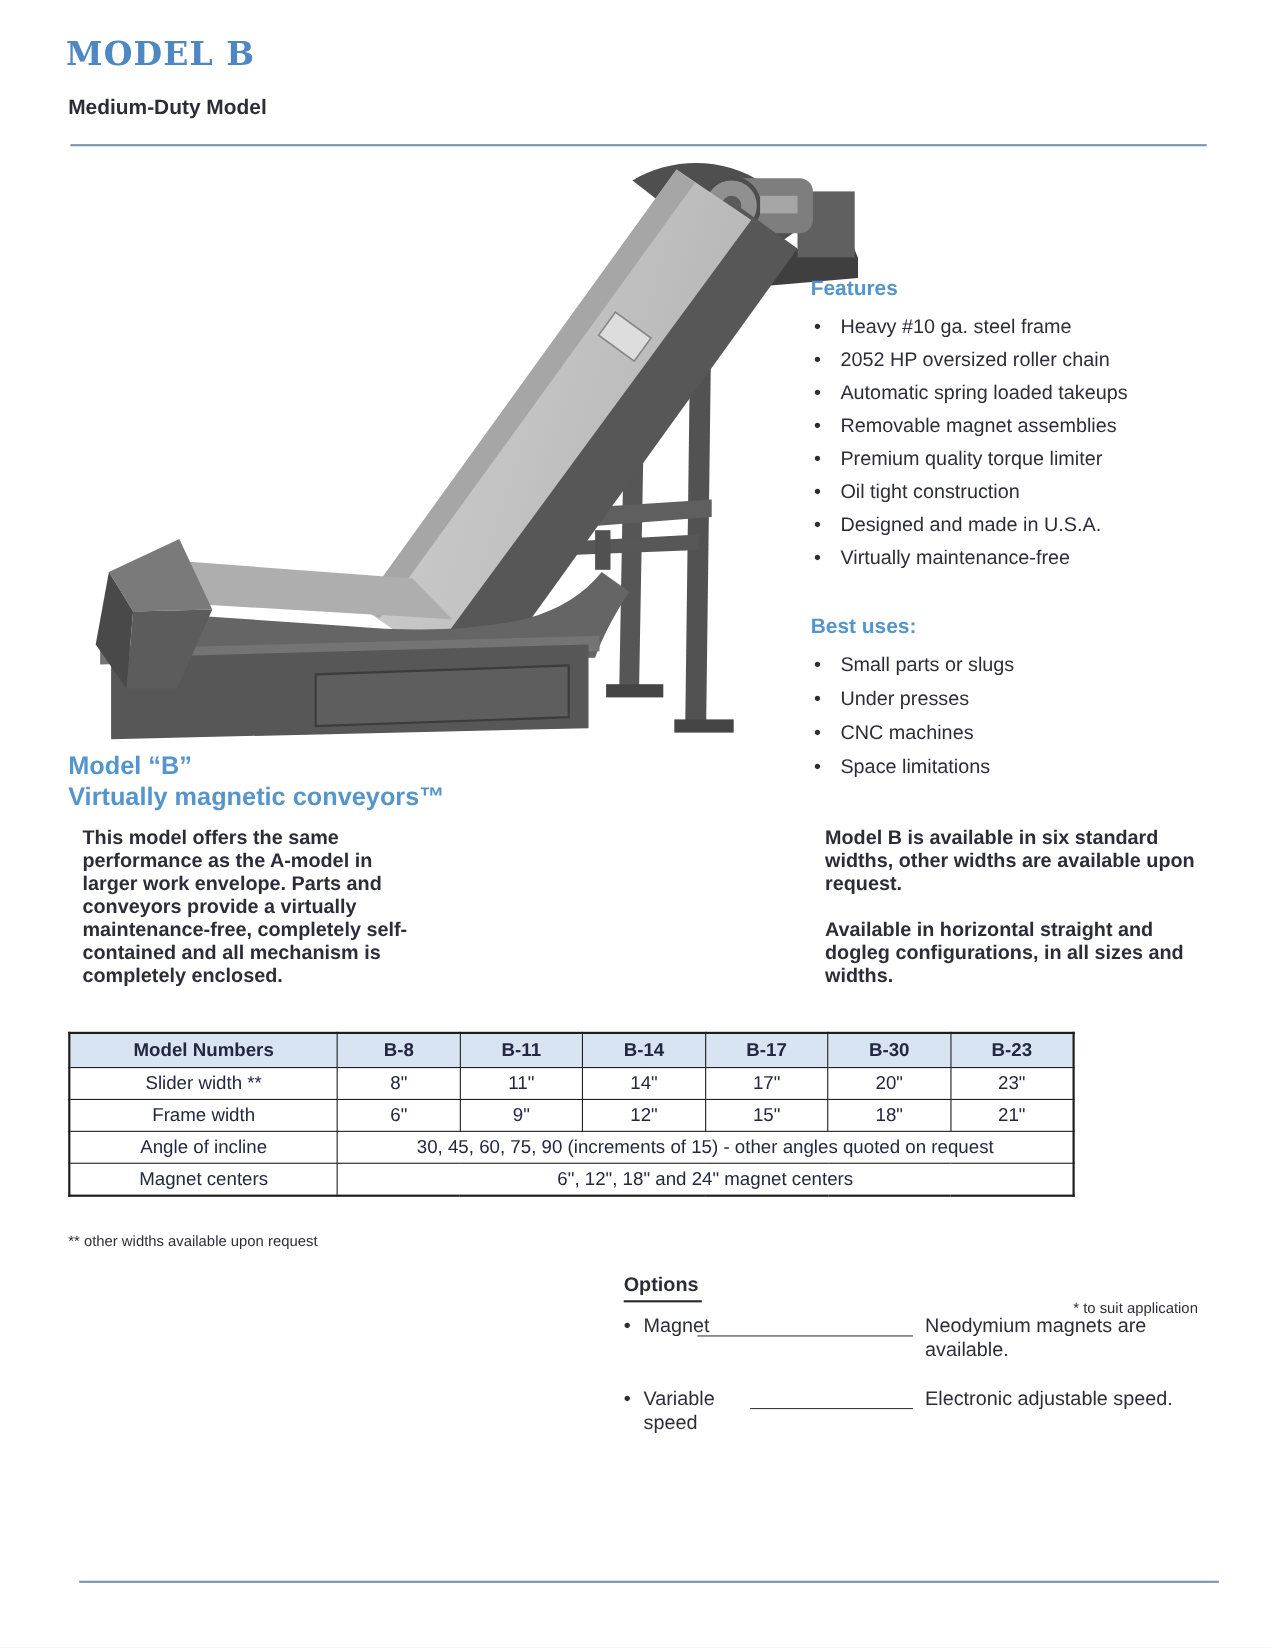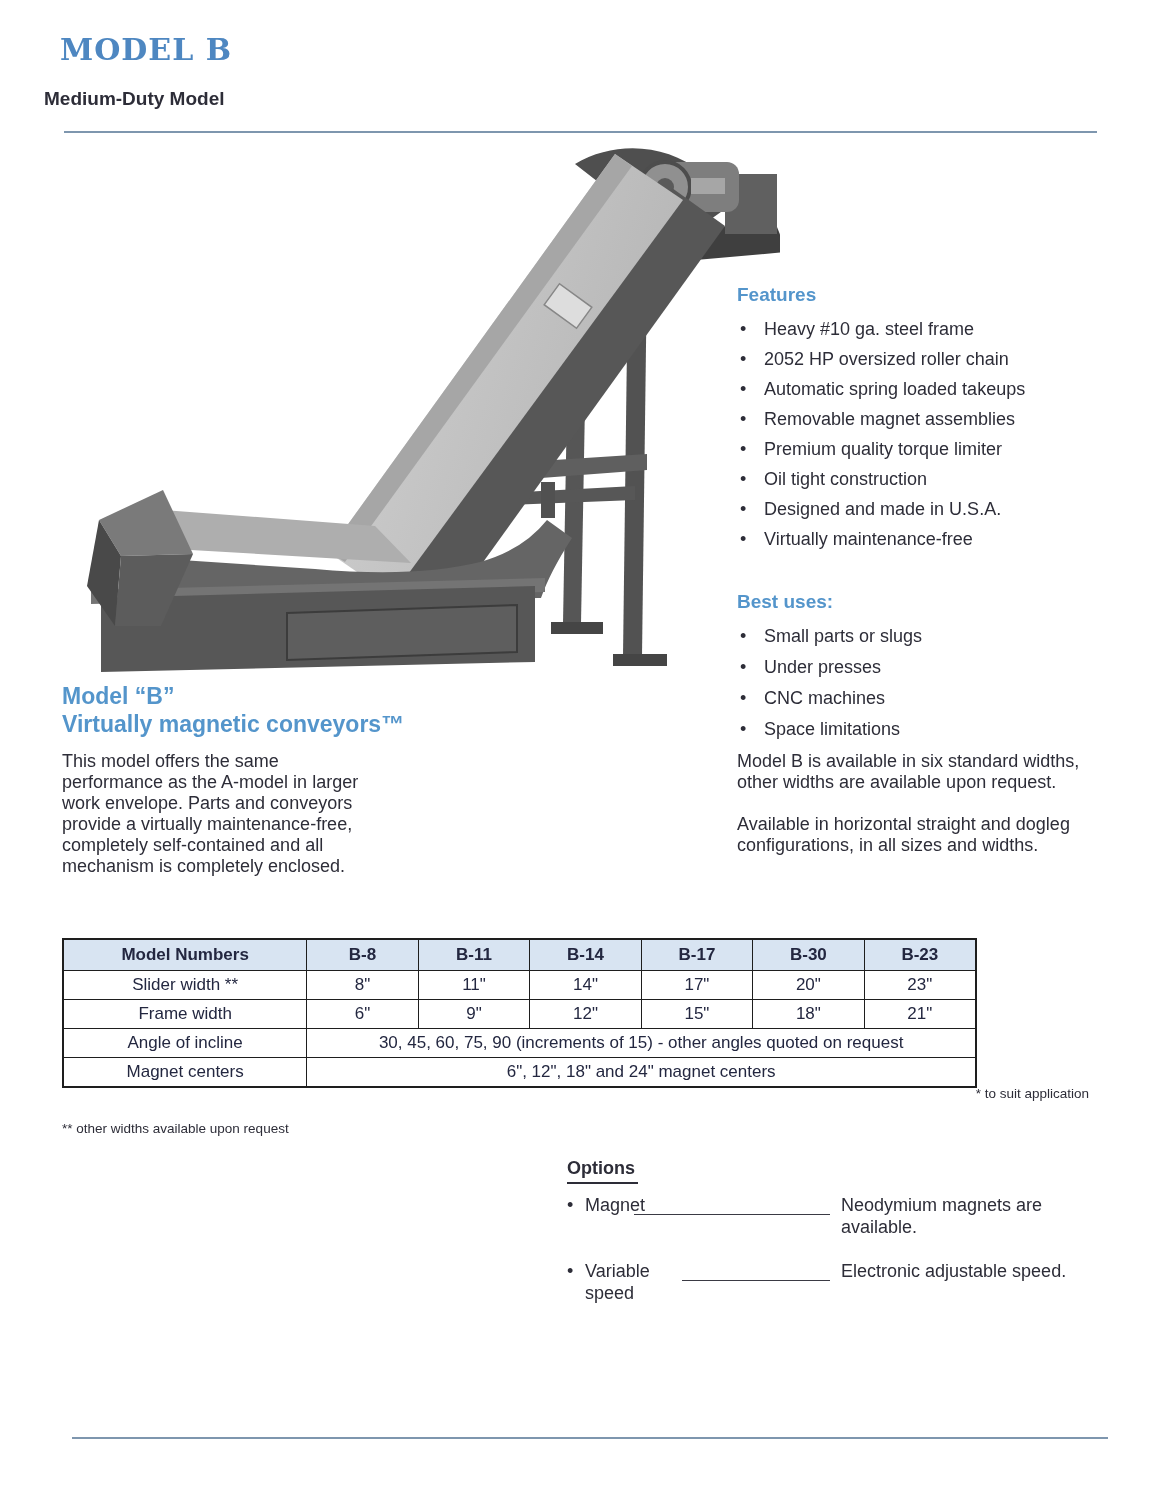--- a/index.html
+++ b/index.html
@@ -6,58 +6,58 @@
   .page{
     position:relative;width:1159px;height:1498px;margin:0 auto;background:#ffffff;
     font-family:"Liberation Sans", sans-serif;overflow:hidden;
   }
   
   .page-title{
     position:absolute;left:60px;top:32px;
     font-family:"DejaVu Serif", serif;font-weight:bold;font-size:30px;
     letter-spacing:1px;color:var(--title-blue,#4e87c1);
   }
-  .page-subtitle{position:absolute;left:44px;top:88px;font-size:19px;font-weight:bold;color:var(--text-dark,#26262e);}
+  .page-subtitle{position:absolute;left:62px;top:88px;font-size:19px;font-weight:bold;color:var(--text-dark,#26262e);}
   .rule{position:absolute;height:2px;background:var(--rule-blue,#7e96ae);}
   .rule-top{left:64px;top:131px;width:1033px;}
   .rule-bottom{left:72px;top:1437px;width:1036px;}
   
   .photo{position:absolute;left:75px;top:148px;width:705px;height:550px;}
   
-  .side-block{position:absolute;left:737px;width:402px;margin-top:32px;}
+  .side-block{position:absolute;left:737px;width:402px;}
   .features{top:252px;}
   .best-uses{top:559px;}
   .side-heading{font-size:19px;font-weight:bold;color:var(--heading-blue,#5495cb);margin:0 0 13px 0;}
   .bullet-row{display:flex;margin-bottom:9px;font-size:18px;color:var(--text-dark,#2d2d38);line-height:21px;}
   .best-uses .bullet-row{margin-bottom:10px;}
   .dot{flex:none;width:24px;padding-left:3px;}
   
   .intro-heading{position:absolute;left:62px;top:682px;font-size:23px;font-weight:bold;
     color:var(--heading-blue,#5495cb);line-height:28px;}
   .body-col{position:absolute;top:751px;font-size:18px;line-height:21px;color:var(--text-dark,#2d2d38);}
   .col1{left:62px;width:312px;}
   .col2{left:393px;width:312px;}
   .col3{left:737px;width:368px;}
-  .body-col p{margin:0 0 21px 0;}
+  .body-col p{margin:0 0 21px 13px;font-weight:bold;}
   
   #spec-table{
     position:absolute;left:62px;top:938px;width:915px;
     border-collapse:collapse;table-layout:fixed;
     border:2px solid var(--table-border,#1e1e1e);
   }
   #spec-table th,#spec-table td{
     border:1px solid var(--table-border,#1e1e1e);
     text-align:center;vertical-align:middle;padding:0;
     font-size:17px;color:var(--table-navy,#232740);
   }
   #spec-table th{height:30px;background:var(--table-header-bg,#d8e4f2);font-weight:bold;}
   #spec-table td{height:28px;font-weight:normal;}
   
   .footnote-left{position:absolute;left:62px;top:1121px;font-size:13.5px;color:var(--text-dark,#2d2d38);}
-  .footnote-right{position:absolute;right:70px;top:1086px;font-size:13.5px;color:var(--text-dark,#2d2d38);}
+  .footnote-right{position:absolute;right:70px;top:1182px;font-size:13.5px;color:var(--text-dark,#2d2d38);}
   
   .opt-heading{
     position:absolute;left:567px;top:1158px;font-size:18px;font-weight:bold;
     color:var(--text-dark,#2d2d38);border-bottom:2px solid var(--text-dark,#2d2d38);padding:0 3px 3px 0;
   }
   .opt-label{position:absolute;display:flex;font-size:18px;line-height:22px;color:var(--text-dark,#2d2d38);}
   .opt-label .dot{width:18px;padding-left:0;}
   .opt1-label{left:567px;top:1194px;width:132px;}
   .opt2-label{left:567px;top:1260px;width:112px;}
   .opt-blank{position:absolute;height:18px;border-bottom:1.5px solid #3a3a44;}

